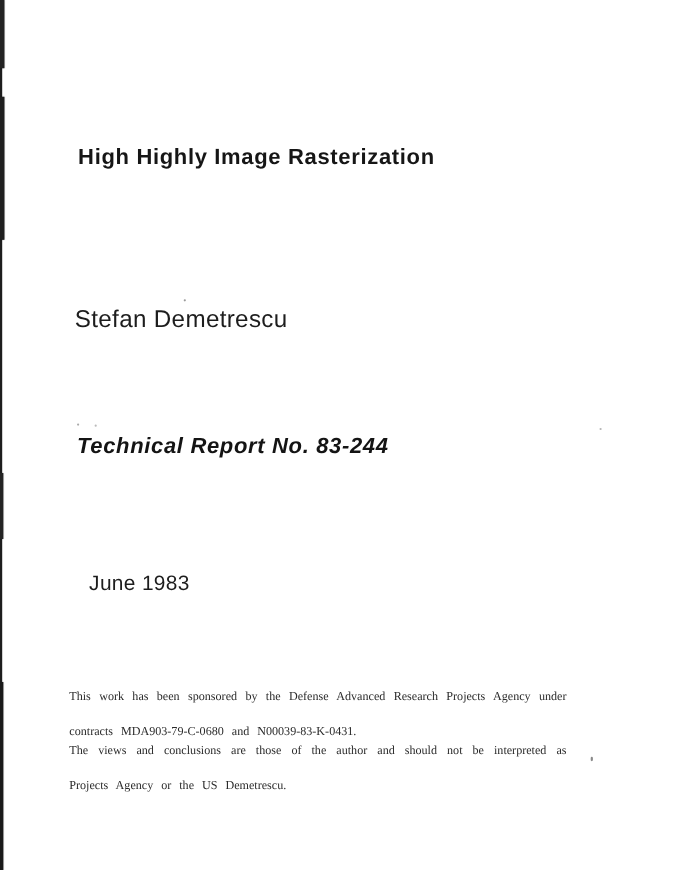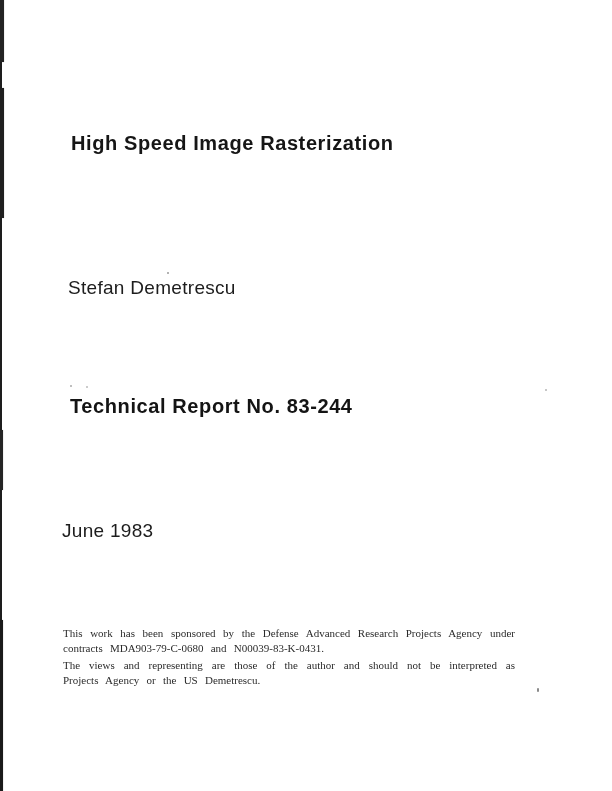--- a/index.html
+++ b/index.html
@@ -49,37 +49,38 @@
     font-size: 20px;
     font-weight: bold;
     line-height: 25px;
     letter-spacing: 0.6px;
     color: #161616;
     white-space: nowrap;
   }
   .author-block {
     position: absolute;
     left: 68px; top: 277px;
-    font-size: 19px;
+    font-size: 22px;
     letter-spacing: 0.3px;
     color: #1d1d1d;
     white-space: nowrap;
   }
   .report-block {
     position: absolute;
     left: 70px; top: 395px;
     font-size: 20px;
     font-weight: bold;
     letter-spacing: 0.6px;
     color: #141414;
     white-space: nowrap;
+    font-style: italic;
   }
   .date-block {
     position: absolute;
-    left: 62px; top: 520px;
+    left: 81px; top: 520px;
     font-size: 19px;
     letter-spacing: 0.3px;
     color: #1d1d1d;
     white-space: nowrap;
   }
 
   
   .footer-block {
     position: absolute;
     left: 63px; top: 626px;
@@ -92,53 +93,54 @@
   .footer-para { margin: 0; }
   .footer-para + .footer-para { margin-top: 3px; }
   .f-line { display: block; }
   .f-line.full {
     text-align: justify;
     text-align-last: justify;
   }
   .f-line.last {
     text-align: left;
     word-spacing: 4.5px;
+    margin-top: 17px;
   }
 </style>
 </head>
 <body>
 
 <div class="page">
 
   <div class="edge-base"></div>
   <div class="edge-seg a"></div>
   <div class="edge-seg b"></div>
   <div class="edge-seg c"></div>
   <div class="edge-seg d"></div>
 
   <div class="speck s1"></div>
   <div class="speck s2"></div>
   <div class="speck s3"></div>
   <div class="speck s4"></div>
   <div class="speck s5"></div>
 
   <div class="title-block">
-    <div>High Speed Image Rasterization</div>
+    <div>High Highly Image Rasterization</div>
   </div>
 
   <div class="author-block">Stefan Demetrescu</div>
 
   <div class="report-block">Technical Report No. 83-244</div>
 
   <div class="date-block">June 1983</div>
 
   <div class="footer-block">
     <p class="footer-para">
       <span class="f-line full">This work has been sponsored by the Defense Advanced Research Projects Agency under</span>
       <span class="f-line last">contracts MDA903-79-C-0680 and N00039-83-K-0431.</span>
     </p>
     <p class="footer-para">
-      <span class="f-line full">The views and representing are those of the author and should not be interpreted as</span>
+      <span class="f-line full">The views and conclusions are those of the author and should not be interpreted as</span>
       <span class="f-line last">Projects Agency or the US Demetrescu.</span>
     </p>
   </div>
 
 </div>
 
 </body></html>

